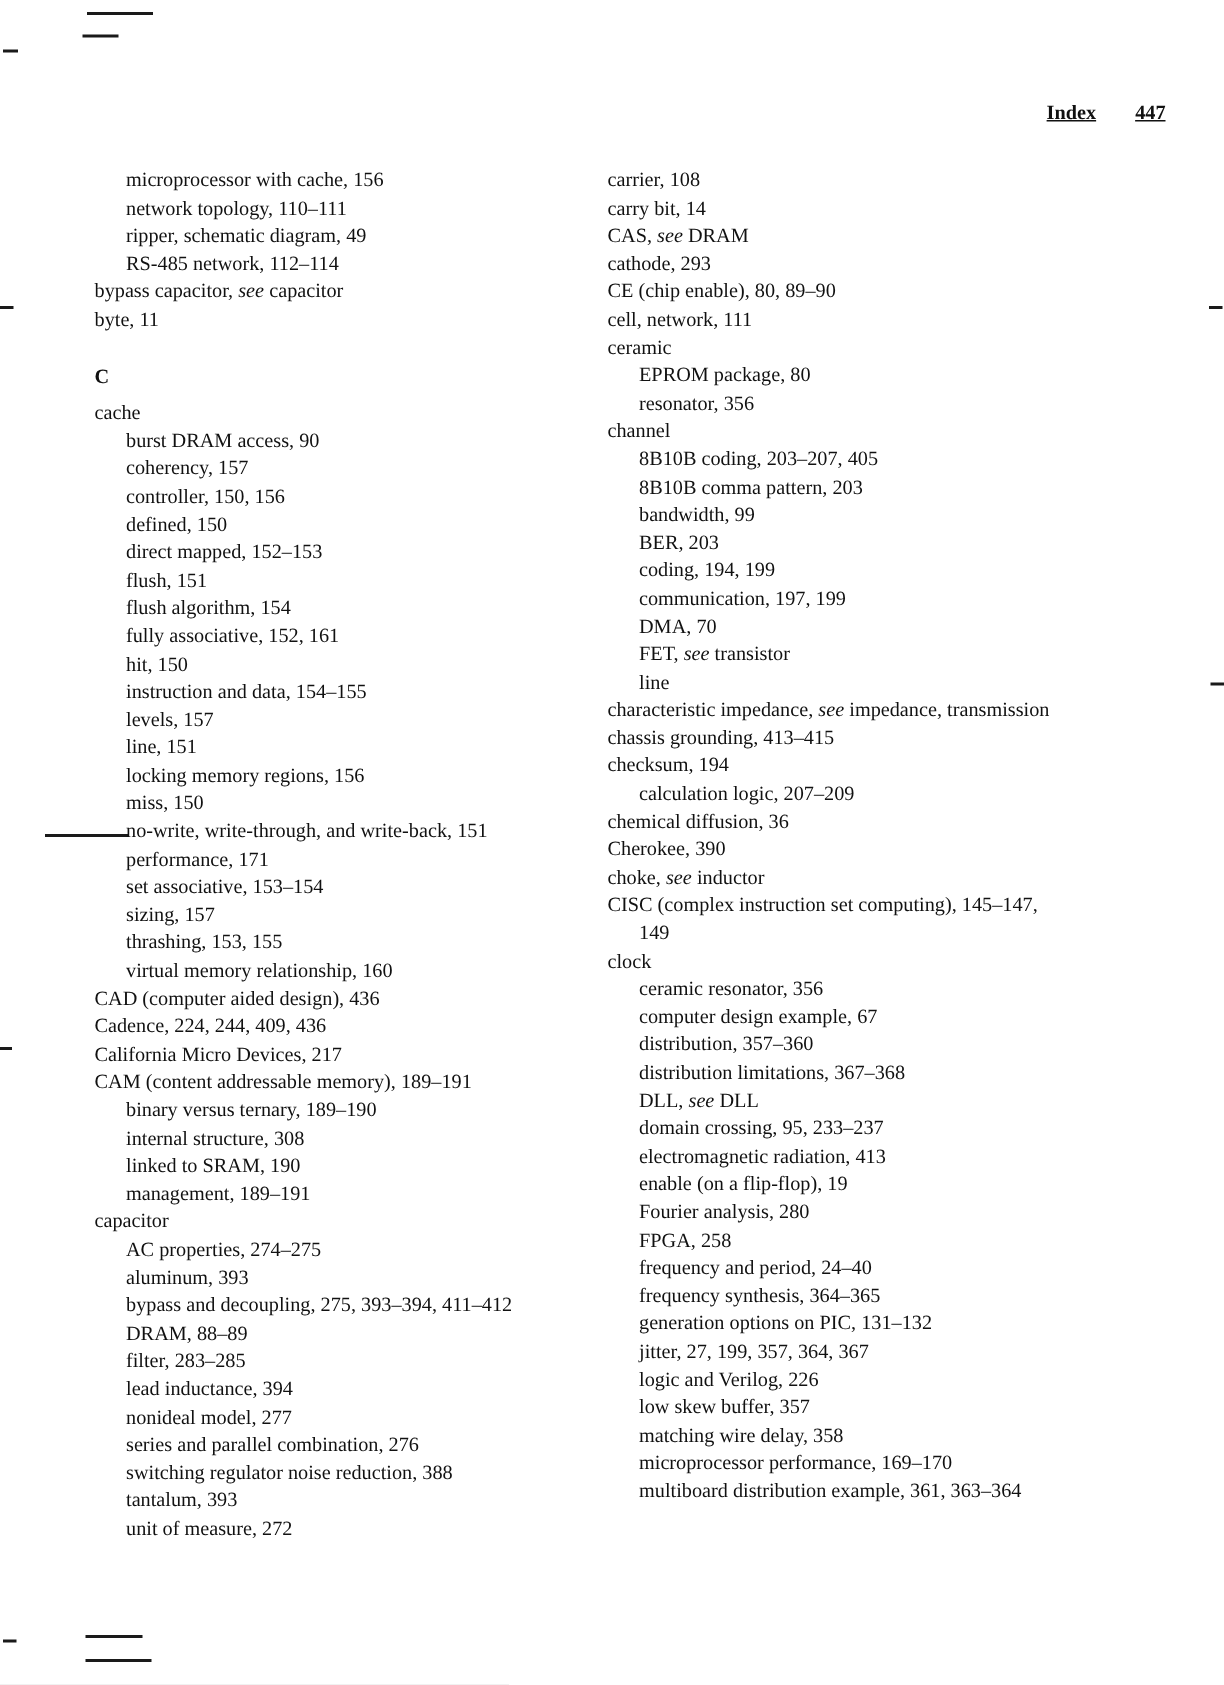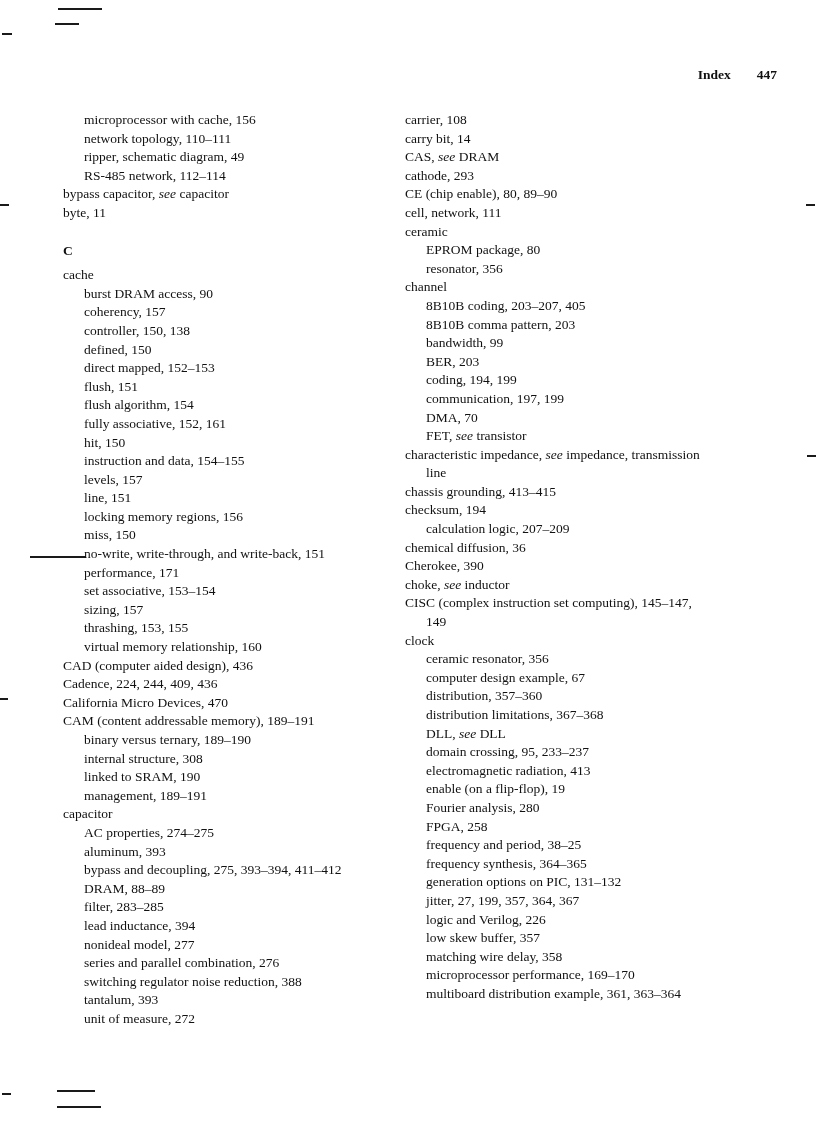--- a/index.html
+++ b/index.html
@@ -14,20 +14,21 @@
     margin: 0 auto;
   }
   .page-header {
     position: absolute;
     top: 67px;
     right: 39px;
     display: flex;
     gap: 26px;
     font-size: 13.5px;
     font-weight: bold;
+    text-decoration: underline;
   }
   .col {
     position: absolute;
     top: 111px;
     font-size: 13.5px;
     line-height: 18.6px;
   }
   .col-left  { left: 63px;  width: 362px; }
   .col-right { left: 405px; width: 362px; }
   .entry { white-space: nowrap; }
@@ -70,41 +71,41 @@
       <div class="entry sub"><span>microprocessor with cache, 156</span></div>
       <div class="entry sub"><span>network topology, 110–111</span></div>
       <div class="entry sub"><span>ripper, schematic diagram, 49</span></div>
       <div class="entry sub"><span>RS-485 network, 112–114</span></div>
       <div class="entry main"><span>bypass capacitor, </span><i>see</i><span> capacitor</span></div>
       <div class="entry main"><span>byte, 11</span></div>
       <div class="entry heading"><span>C</span></div>
       <div class="entry main"><span>cache</span></div>
       <div class="entry sub"><span>burst DRAM access, 90</span></div>
       <div class="entry sub"><span>coherency, 157</span></div>
-      <div class="entry sub"><span>controller, 150, 138</span></div>
+      <div class="entry sub"><span>controller, 150, 156</span></div>
       <div class="entry sub"><span>defined, 150</span></div>
       <div class="entry sub"><span>direct mapped, 152–153</span></div>
       <div class="entry sub"><span>flush, 151</span></div>
       <div class="entry sub"><span>flush algorithm, 154</span></div>
       <div class="entry sub"><span>fully associative, 152, 161</span></div>
       <div class="entry sub"><span>hit, 150</span></div>
       <div class="entry sub"><span>instruction and data, 154–155</span></div>
       <div class="entry sub"><span>levels, 157</span></div>
       <div class="entry sub"><span>line, 151</span></div>
       <div class="entry sub"><span>locking memory regions, 156</span></div>
       <div class="entry sub"><span>miss, 150</span></div>
       <div class="entry sub"><span>no-write, write-through, and write-back, 151</span></div>
       <div class="entry sub"><span>performance, 171</span></div>
       <div class="entry sub"><span>set associative, 153–154</span></div>
       <div class="entry sub"><span>sizing, 157</span></div>
       <div class="entry sub"><span>thrashing, 153, 155</span></div>
       <div class="entry sub"><span>virtual memory relationship, 160</span></div>
       <div class="entry main"><span>CAD (computer aided design), 436</span></div>
       <div class="entry main"><span>Cadence, 224, 244, 409, 436</span></div>
-      <div class="entry main"><span>California Micro Devices, 470</span></div>
+      <div class="entry main"><span>California Micro Devices, 217</span></div>
       <div class="entry main"><span>CAM (content addressable memory), 189–191</span></div>
       <div class="entry sub"><span>binary versus ternary, 189–190</span></div>
       <div class="entry sub"><span>internal structure, 308</span></div>
       <div class="entry sub"><span>linked to SRAM, 190</span></div>
       <div class="entry sub"><span>management, 189–191</span></div>
       <div class="entry main"><span>capacitor</span></div>
       <div class="entry sub"><span>AC properties, 274–275</span></div>
       <div class="entry sub"><span>aluminum, 393</span></div>
       <div class="entry sub"><span>bypass and decoupling, 275, 393–394, 411–412</span></div>
       <div class="entry sub"><span>DRAM, 88–89</span></div>
@@ -128,42 +129,42 @@
       <div class="entry sub"><span>resonator, 356</span></div>
       <div class="entry main"><span>channel</span></div>
       <div class="entry sub"><span>8B10B coding, 203–207, 405</span></div>
       <div class="entry sub"><span>8B10B comma pattern, 203</span></div>
       <div class="entry sub"><span>bandwidth, 99</span></div>
       <div class="entry sub"><span>BER, 203</span></div>
       <div class="entry sub"><span>coding, 194, 199</span></div>
       <div class="entry sub"><span>communication, 197, 199</span></div>
       <div class="entry sub"><span>DMA, 70</span></div>
       <div class="entry sub"><span>FET, </span><i>see</i><span> transistor</span></div>
+      <div class="entry cont"><span>line</span></div>
       <div class="entry main"><span>characteristic impedance, </span><i>see</i><span> impedance, transmission</span></div>
-      <div class="entry cont"><span>line</span></div>
       <div class="entry main"><span>chassis grounding, 413–415</span></div>
       <div class="entry main"><span>checksum, 194</span></div>
       <div class="entry sub"><span>calculation logic, 207–209</span></div>
       <div class="entry main"><span>chemical diffusion, 36</span></div>
       <div class="entry main"><span>Cherokee, 390</span></div>
       <div class="entry main"><span>choke, </span><i>see</i><span> inductor</span></div>
       <div class="entry main"><span>CISC (complex instruction set computing), 145–147,</span></div>
       <div class="entry cont"><span>149</span></div>
       <div class="entry main"><span>clock</span></div>
       <div class="entry sub"><span>ceramic resonator, 356</span></div>
       <div class="entry sub"><span>computer design example, 67</span></div>
       <div class="entry sub"><span>distribution, 357–360</span></div>
       <div class="entry sub"><span>distribution limitations, 367–368</span></div>
       <div class="entry sub"><span>DLL, </span><i>see</i><span> DLL</span></div>
       <div class="entry sub"><span>domain crossing, 95, 233–237</span></div>
       <div class="entry sub"><span>electromagnetic radiation, 413</span></div>
       <div class="entry sub"><span>enable (on a flip-flop), 19</span></div>
       <div class="entry sub"><span>Fourier analysis, 280</span></div>
       <div class="entry sub"><span>FPGA, 258</span></div>
-      <div class="entry sub"><span>frequency and period, 38–25</span></div>
+      <div class="entry sub"><span>frequency and period, 24–40</span></div>
       <div class="entry sub"><span>frequency synthesis, 364–365</span></div>
       <div class="entry sub"><span>generation options on PIC, 131–132</span></div>
       <div class="entry sub"><span>jitter, 27, 199, 357, 364, 367</span></div>
       <div class="entry sub"><span>logic and Verilog, 226</span></div>
       <div class="entry sub"><span>low skew buffer, 357</span></div>
       <div class="entry sub"><span>matching wire delay, 358</span></div>
       <div class="entry sub"><span>microprocessor performance, 169–170</span></div>
       <div class="entry sub"><span>multiboard distribution example, 361, 363–364</span></div>
     </div>
 

